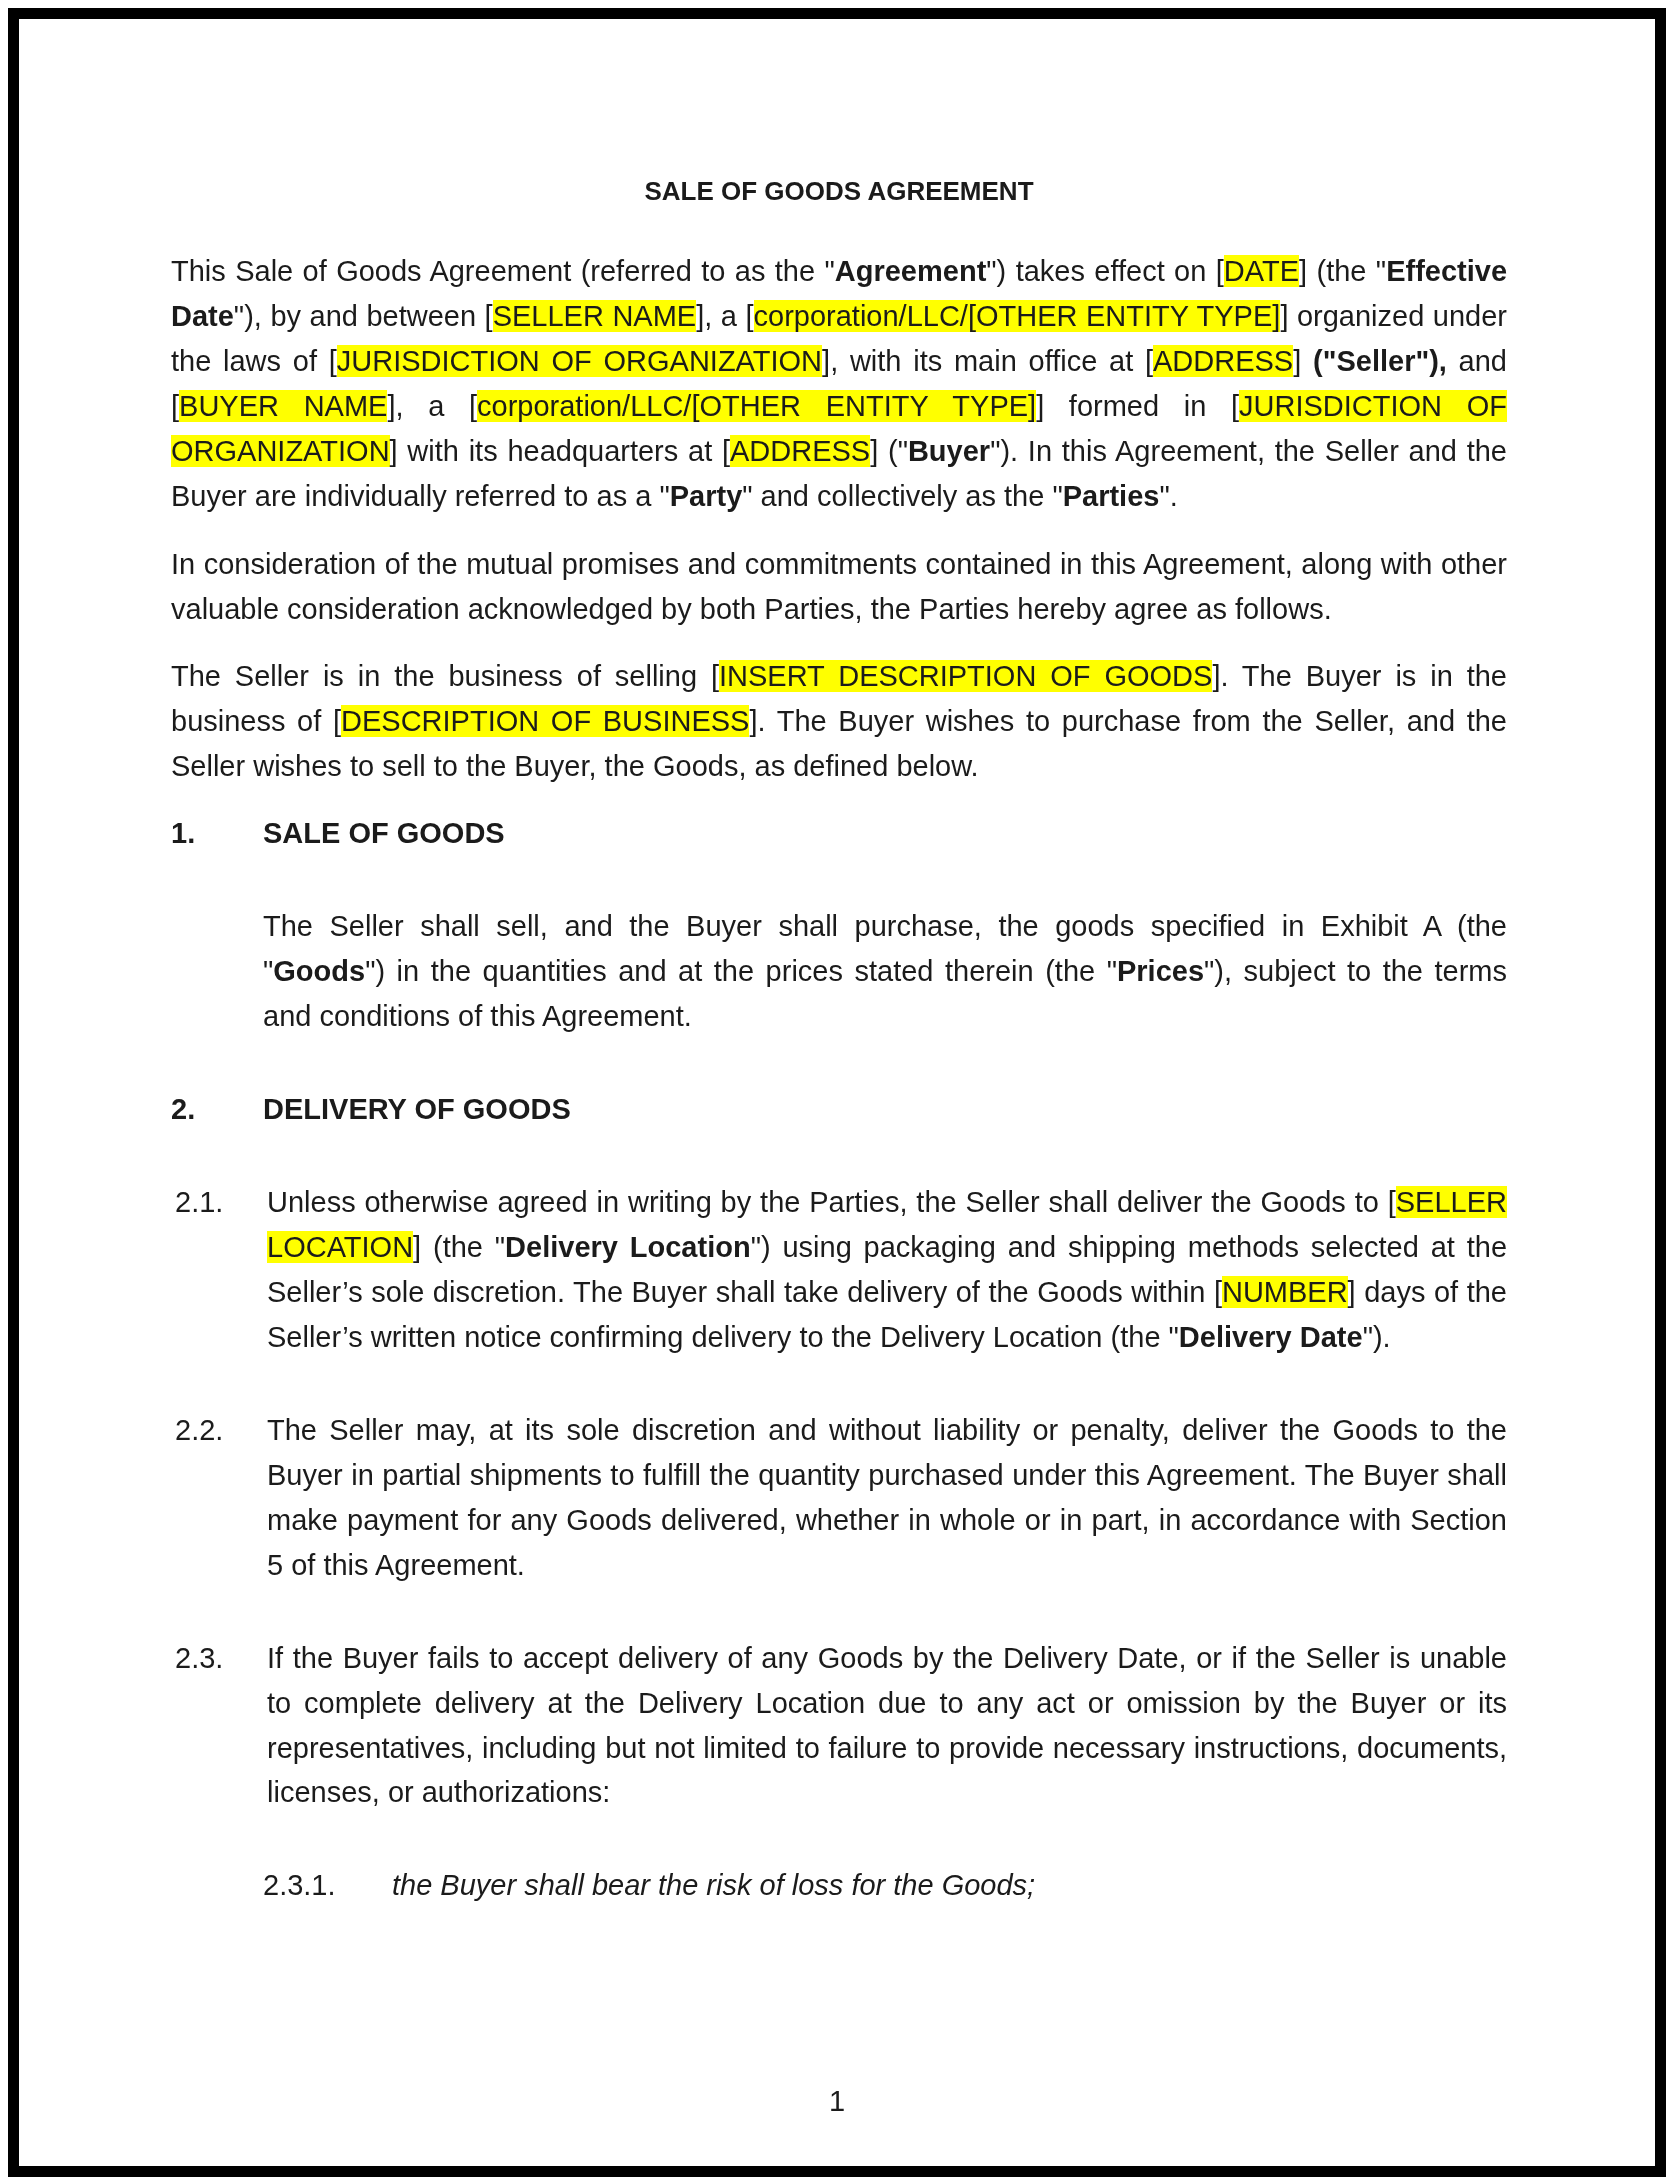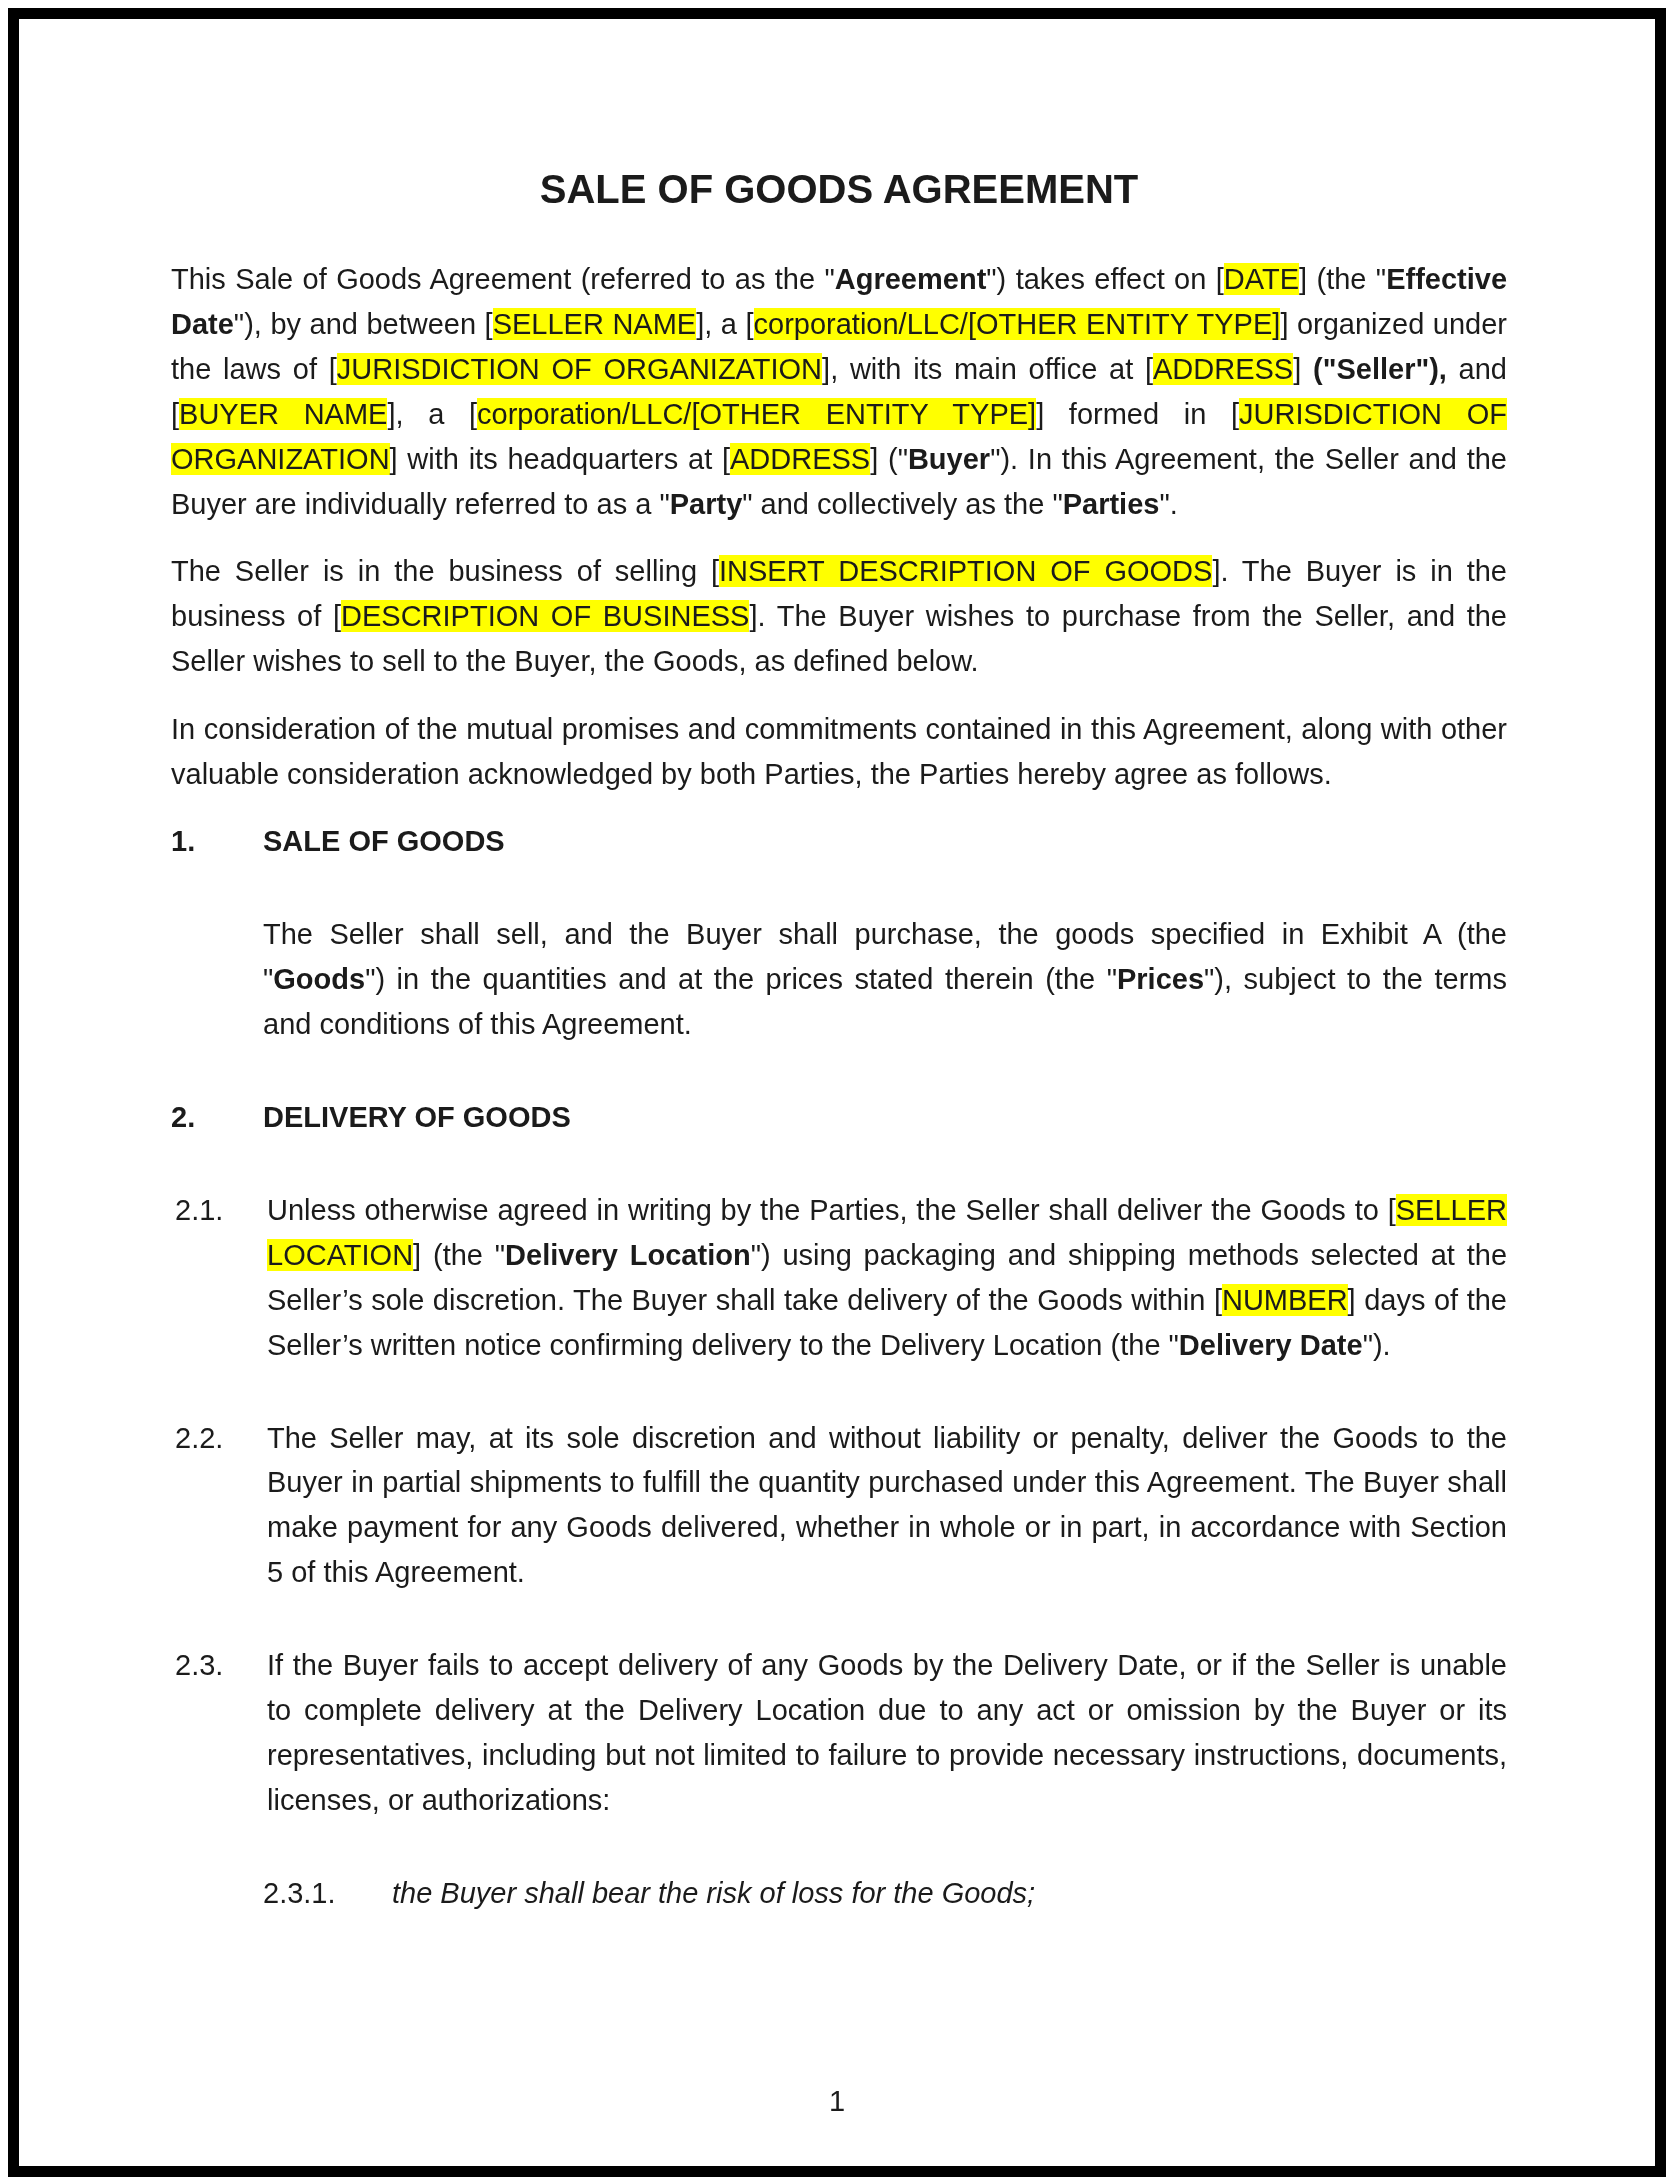--- a/index.html
+++ b/index.html
@@ -27,22 +27,22 @@
   }
   .content {
     position: absolute;
     left: 171px;
     top: 161px;
     width: 1336px;
   }
   .doc-title {
     text-align: center;
     font-weight: 700;
-    font-size: 40px;
-    margin: 0 0 40px 0;
+    font-size: 26px;
+    margin: 12px 0 40px 0;
     line-height: 1.4;
   }
   .bold { font-weight: 700; }
   .hl { background: var(--hl, #ffff00); }
 
   .b-p {
     text-align: justify;
     margin: 0 0 22.6px 0;
   }
   .b-h {
@@ -82,22 +82,22 @@
 </style>
 </head>
 <body>
 
 <div class="page">
   <div class="frame"></div>
   <div class="content">
     <h1 class="doc-title">SALE OF GOODS AGREEMENT</h1>
     <div>
         <div class="b-p"><span>This Sale of Goods Agreement (referred to as the "</span><span class="bold">Agreement</span><span>") takes effect on [</span><span class="hl">DATE</span><span>] (the "</span><span class="bold">Effective Date</span><span>"), by and between [</span><span class="hl">SELLER NAME</span><span>], a [</span><span class="hl">corporation/LLC/[OTHER ENTITY TYPE]</span><span>] organized under the laws of [</span><span class="hl">JURISDICTION OF ORGANIZATION</span><span>], with its main office at [</span><span class="hl">ADDRESS</span><span>] </span><span class="bold">("Seller"),</span><span> and [</span><span class="hl">BUYER NAME</span><span>], a [</span><span class="hl">corporation/LLC/[OTHER ENTITY TYPE]</span><span>] formed in [</span><span class="hl">JURISDICTION OF ORGANIZATION</span><span>] with its headquarters at [</span><span class="hl">ADDRESS</span><span>] ("</span><span class="bold">Buyer</span><span>"). In this Agreement, the Seller and the Buyer are individually referred to as a "</span><span class="bold">Party</span><span>" and collectively as the "</span><span class="bold">Parties</span><span>".</span></div>
+        <div class="b-p"><span>In consideration of the mutual promises and commitments contained in this Agreement, along with other valuable consideration acknowledged by both Parties, the Parties hereby agree as follows.</span></div>
         <div class="b-p"><span>The Seller is in the business of selling [</span><span class="hl">INSERT DESCRIPTION OF GOODS</span><span>]. The Buyer is in the business of [</span><span class="hl">DESCRIPTION OF BUSINESS</span><span>]. The Buyer wishes to purchase from the Seller, and the Seller wishes to sell to the Buyer, the Goods, as defined below.</span></div>
-        <div class="b-p"><span>In consideration of the mutual promises and commitments contained in this Agreement, along with other valuable consideration acknowledged by both Parties, the Parties hereby agree as follows.</span></div>
         <div class="b-h">
           <span class="num">1.</span>
           <span class="txt"><span class="bold">SALE OF GOODS</span></span>
         </div>
         <div class="b-sub"><span>The Seller shall sell, and the Buyer shall purchase, the goods specified in Exhibit A (the "</span><span class="bold">Goods</span><span>") in the quantities and at the prices stated therein (the "</span><span class="bold">Prices</span><span>"), subject to the terms and conditions of this Agreement.</span></div>
         <div class="b-h">
           <span class="num">2.</span>
           <span class="txt"><span class="bold">DELIVERY OF GOODS</span></span>
         </div>
         <div class="b-np">

